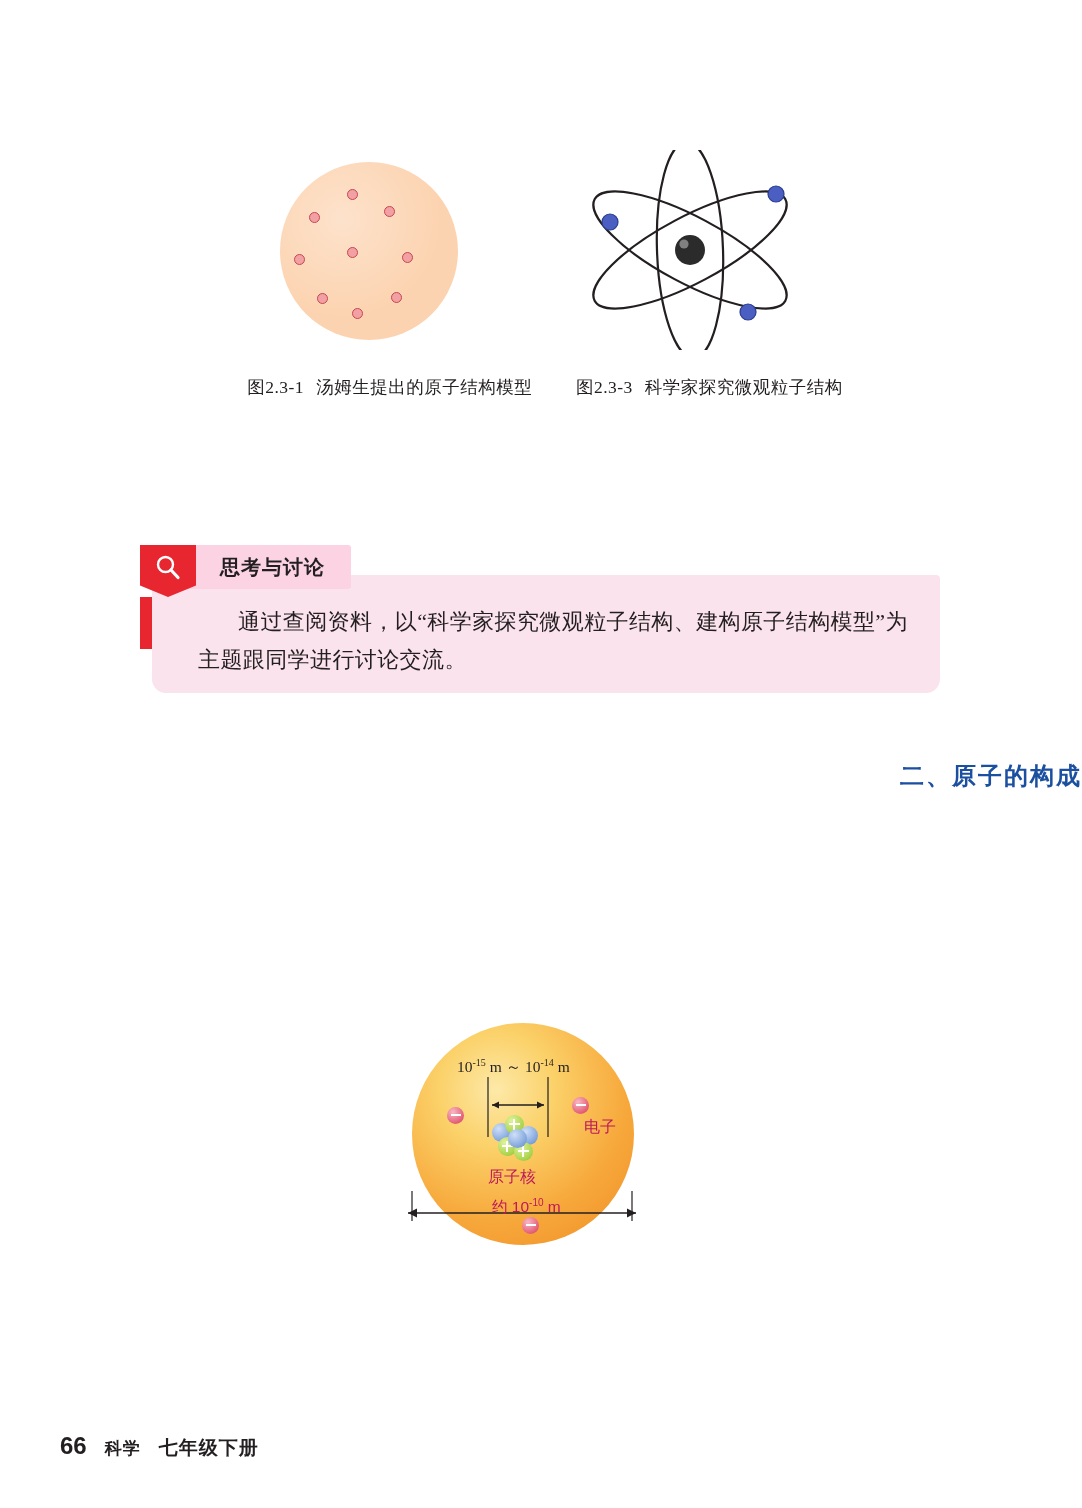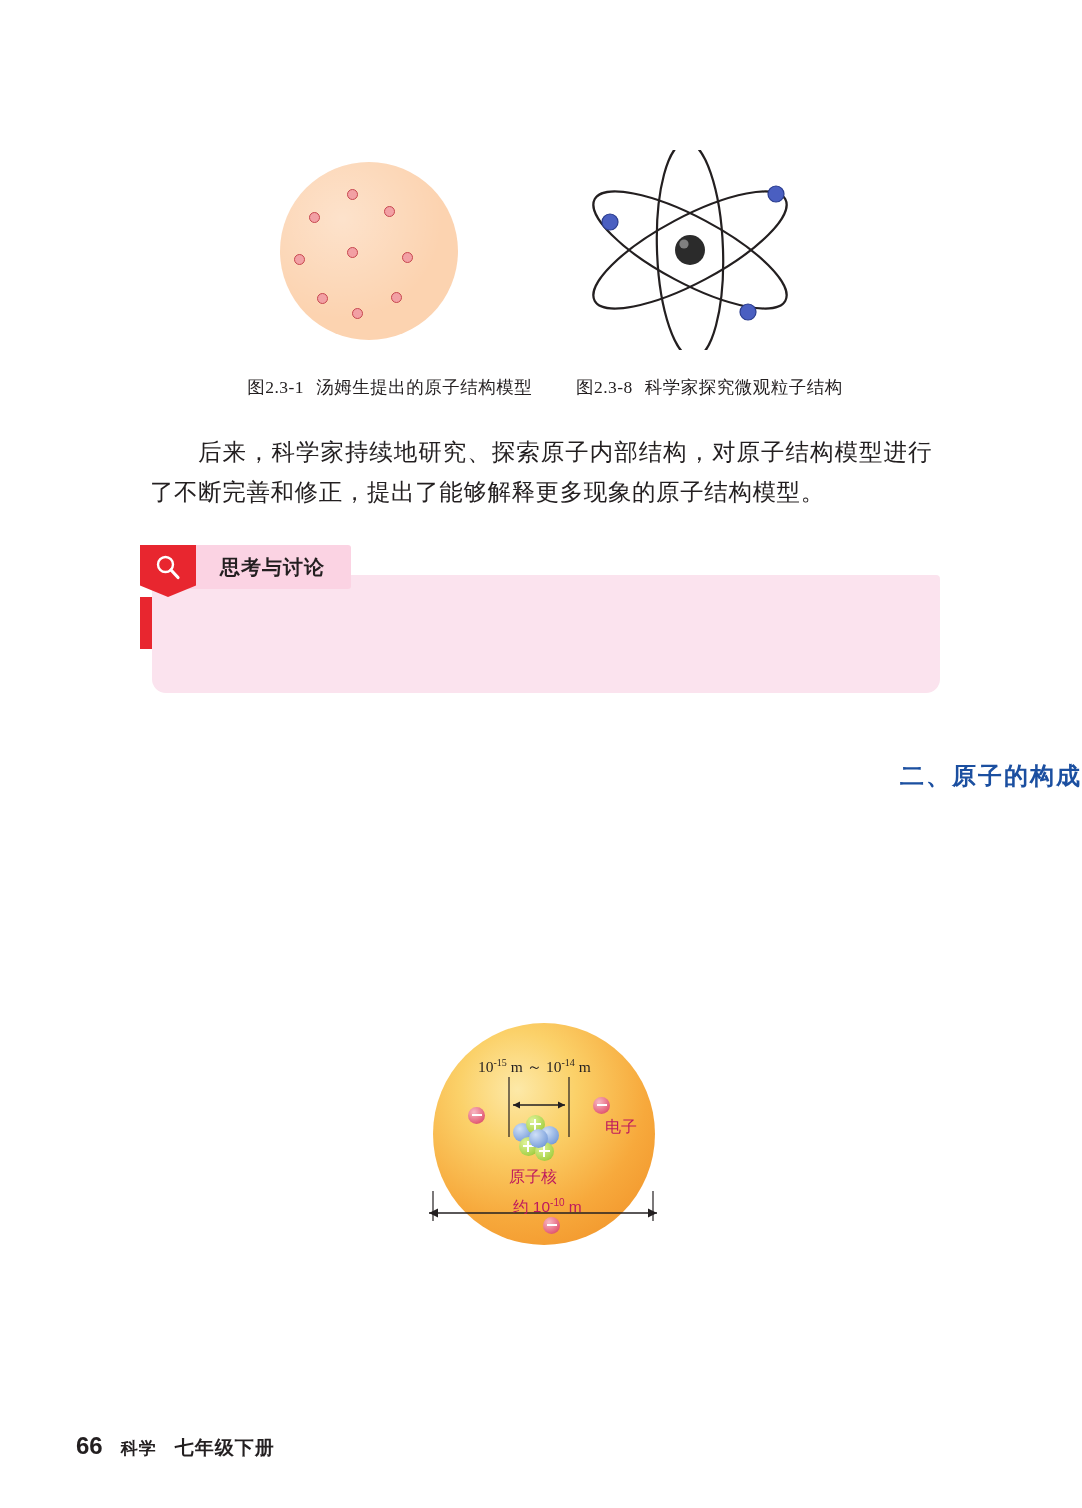--- a/index.html
+++ b/index.html
@@ -189,21 +189,21 @@
   .para-2 {
     left: 150px;
     top: 808px;
     width: 782px;
     text-indent: 48px;
   }
 
   
   .atom-fig {
     position: absolute;
-    left: 383px;
+    left: 362px;
     top: 1005px;
     width: 320px;
     height: 250px;
   }
   .atom-ball {
     position: absolute;
     left: 50px;
     top: 18px;
     width: 222px;
     height: 222px;
@@ -301,21 +301,21 @@
     top: 1262px;
     width: 1082px;
     text-align: center;
     font-size: 17.5px;
     letter-spacing: 0.5px;
   }
 
   
   .footer {
     position: absolute;
-    left: 76px;
+    left: 60px;
     top: 1432px;
     display: flex;
     align-items: baseline;
     gap: 18px;
     font-family: "Liberation Sans", sans-serif;
   }
   .footer-page {
     font-size: 24px;
     font-weight: bold;
     color: #231f20;
@@ -367,37 +367,37 @@
           <circle cx="206" cy="44" r="8" fill="#4a5fc1"></circle>
           <circle cx="178" cy="162" r="8" fill="#4a5fc1"></circle>
         </g>
       </svg>
     </div>
   </div>
 
   <div class="fig-captions">
     <span class="cap"><span class="cap-label">图2.3-1</span><span>汤姆生提出的原子结构模型</span></span>
     <span class="cap-gap"></span>
-    <span class="cap"><span class="cap-label">图2.3-8</span><span>科学家探究微观粒子结构</span></span>
+    <span class="cap"><span class="cap-label">图2.3-3</span><span>科学家探究微观粒子结构</span></span>
   </div>
 
-  <div class="para para-1">后来，科学家持续地研究、探索原子内部结构，对原子结构模型进行了不断完善和修正，提出了能够解释更多现象的原子结构模型。</div>
 
   <div class="think-box">
     <div class="think-bg"></div>
     <div class="think-accent"></div>
     <div class="think-tab">思考与讨论</div>
     <div class="think-badge">
       <span>
         <svg width="30" height="30" viewBox="0 0 30 30">
           <circle cx="12.5" cy="11.5" r="7.5" fill="none" stroke="#ffffff" stroke-width="2.4"></circle>
           <line x1="18" y1="17" x2="25" y2="24.5" stroke="#ffffff" stroke-width="3.2" stroke-linecap="round"></line>
         </svg>
       </span>
     </div>
+    <div class="think-text">通过查阅资料，以“科学家探究微观粒子结构、建构原子结构模型”为主题跟同学进行讨论交流。</div>
   </div>
 
   <div class="section-heading">二、原子的构成</div>
 
 
   <div class="atom-fig">
     <div class="atom-ball"></div>
 
     <svg width="320" height="250" viewBox="0 0 320 250" style="position:absolute;left:0;top:0;">
 

